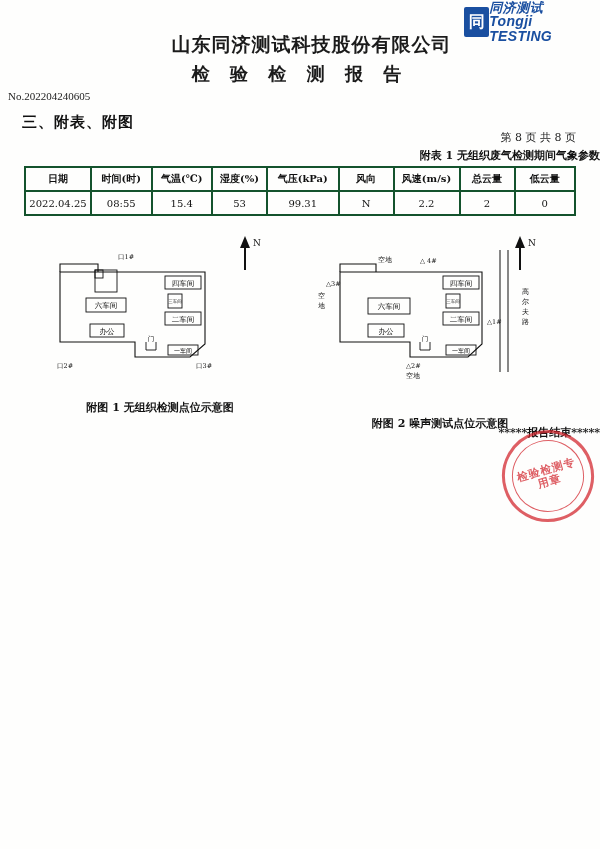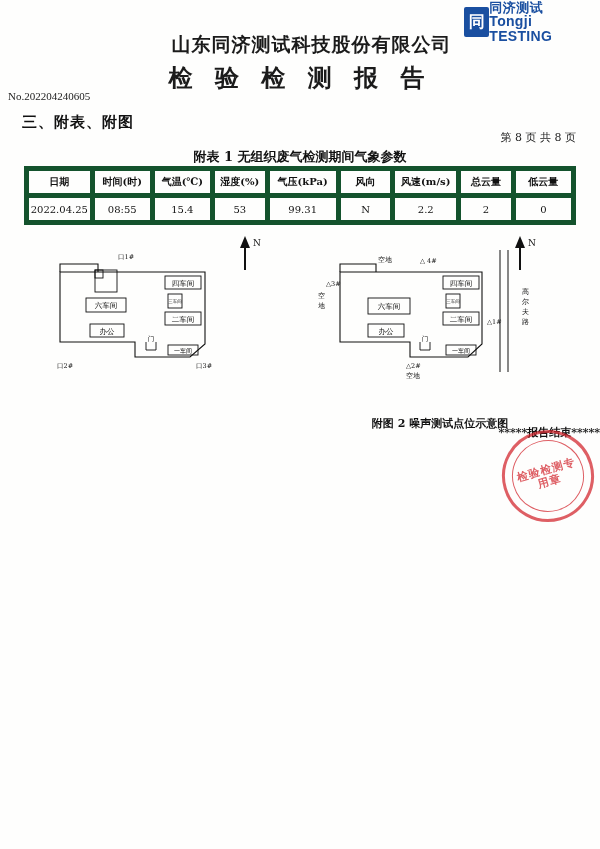--- a/index.html
+++ b/index.html
@@ -41,20 +41,21 @@
     font-weight: bold;
     display: flex;
     align-items: center;
     justify-content: center;
     border-radius: 2px;
     font-family: "Liberation Serif", serif;
   }
   .logo-text {
     margin-left: 0;
     line-height: 1.05;
+    font-style: italic;
   }
   .logo-cn {
     font-size: 13px;
     color: #1a4fa0;
     font-weight: bold;
     letter-spacing: 0.5px;
   }
   .logo-en {
     font-size: 14px;
     color: #1a4fa0;
@@ -74,21 +75,21 @@
     letter-spacing: 1px;
     color: #1b1b1b;
     margin-left: 23px;
   }
   .report-title {
     position: absolute;
     left: 0; right: 0;
     top: 62px;
     text-align: center;
     font-family: "DejaVu Serif", serif;
-    font-size: 24px;
+    font-size: 18px;
     font-weight: bold;
     letter-spacing: 7px;
     color: #1b1b1b;
   }
   .report-no {
     position: absolute;
     left: 8px;
     top: 90px;
     font-size: 11px;
     font-family: "Liberation Serif", serif;
@@ -113,37 +114,37 @@
     font-size: 15px;
     font-weight: bold;
     letter-spacing: 1px;
   }
 
   
   .table-caption {
     position: absolute;
     left: 0; right: 0;
     top: 148px;
-    text-align: center;
-    font-size: 13px;
+    text-align: right;
+    font-size: 11px;
     font-family: "DejaVu Serif", serif;
     font-weight: bold;
   }
 
   
   .data-table {
     position: absolute;
     left: 24px;
     top: 166px;
     width: 552px;
     border-collapse: collapse;
     font-family: "DejaVu Serif", serif;
   }
   .data-table th, .data-table td {
-    border: 5px solid #14532d;
+    border: 2px solid #14532d;
     text-align: center;
     font-size: 10px;
     font-weight: normal;
     height: 22px;
     padding: 0 1px;
   }
   .data-table th {
     font-weight: bold;
     font-size: 10px;
   }
@@ -334,20 +335,21 @@
     <text x="318" y="66" font-size="7" fill="#111">空</text>
     <text x="318" y="76" font-size="7" fill="#111">地</text>
     <text x="413" y="146" font-size="7" text-anchor="middle" fill="#111">空地</text>
 
     <text x="420" y="31" font-size="6.5" fill="#111">△ 4#</text>
     <text x="326" y="54" font-size="6.5" fill="#111">△3#</text>
     <text x="487" y="92" font-size="6.5" fill="#111">△1#</text>
     <text x="406" y="136" font-size="6.5" fill="#111">△2#</text>
   </svg>
 
+  <div class="fig-caption" id="fig1-caption">附图 1 无组织检测点位示意图</div>
   <div class="fig-caption" id="fig2-caption">附图 2 噪声测试点位示意图</div>
 
   <div class="report-end">*****报告结束*****</div>
 
   <div class="stamp">
     <div class="stamp-inner">检验检测专用章</div>
   </div>
 
 </div>
 

